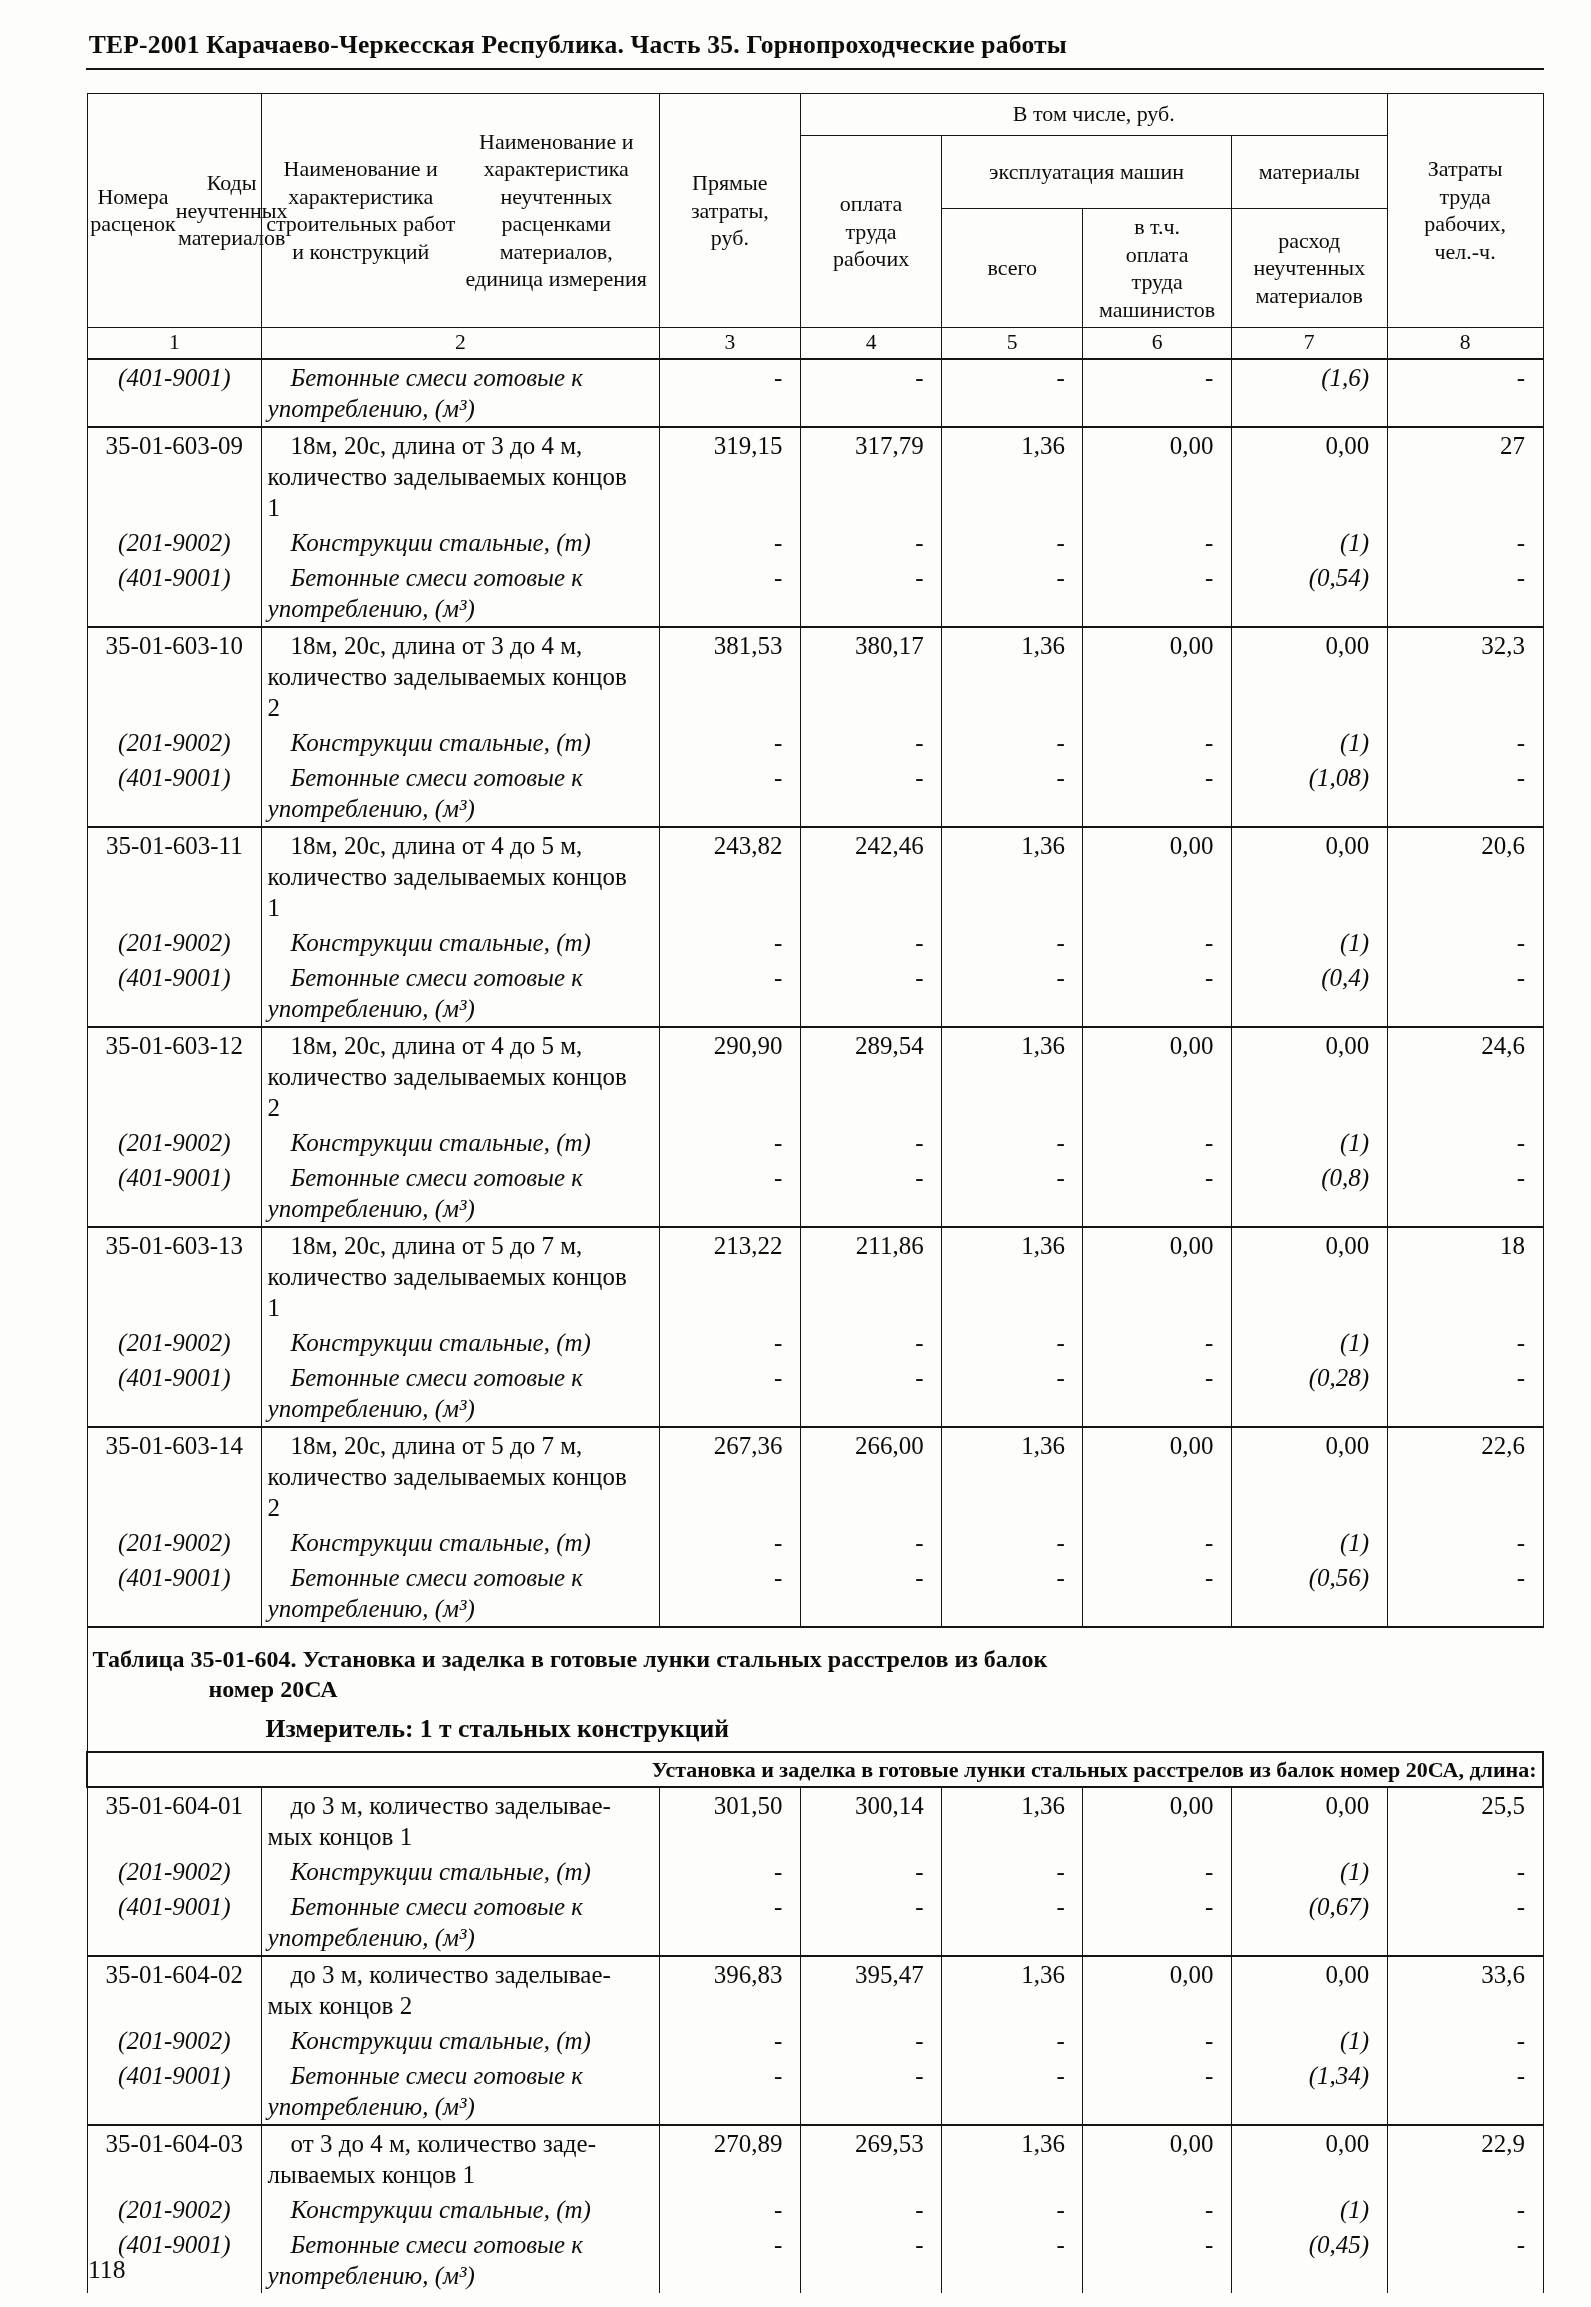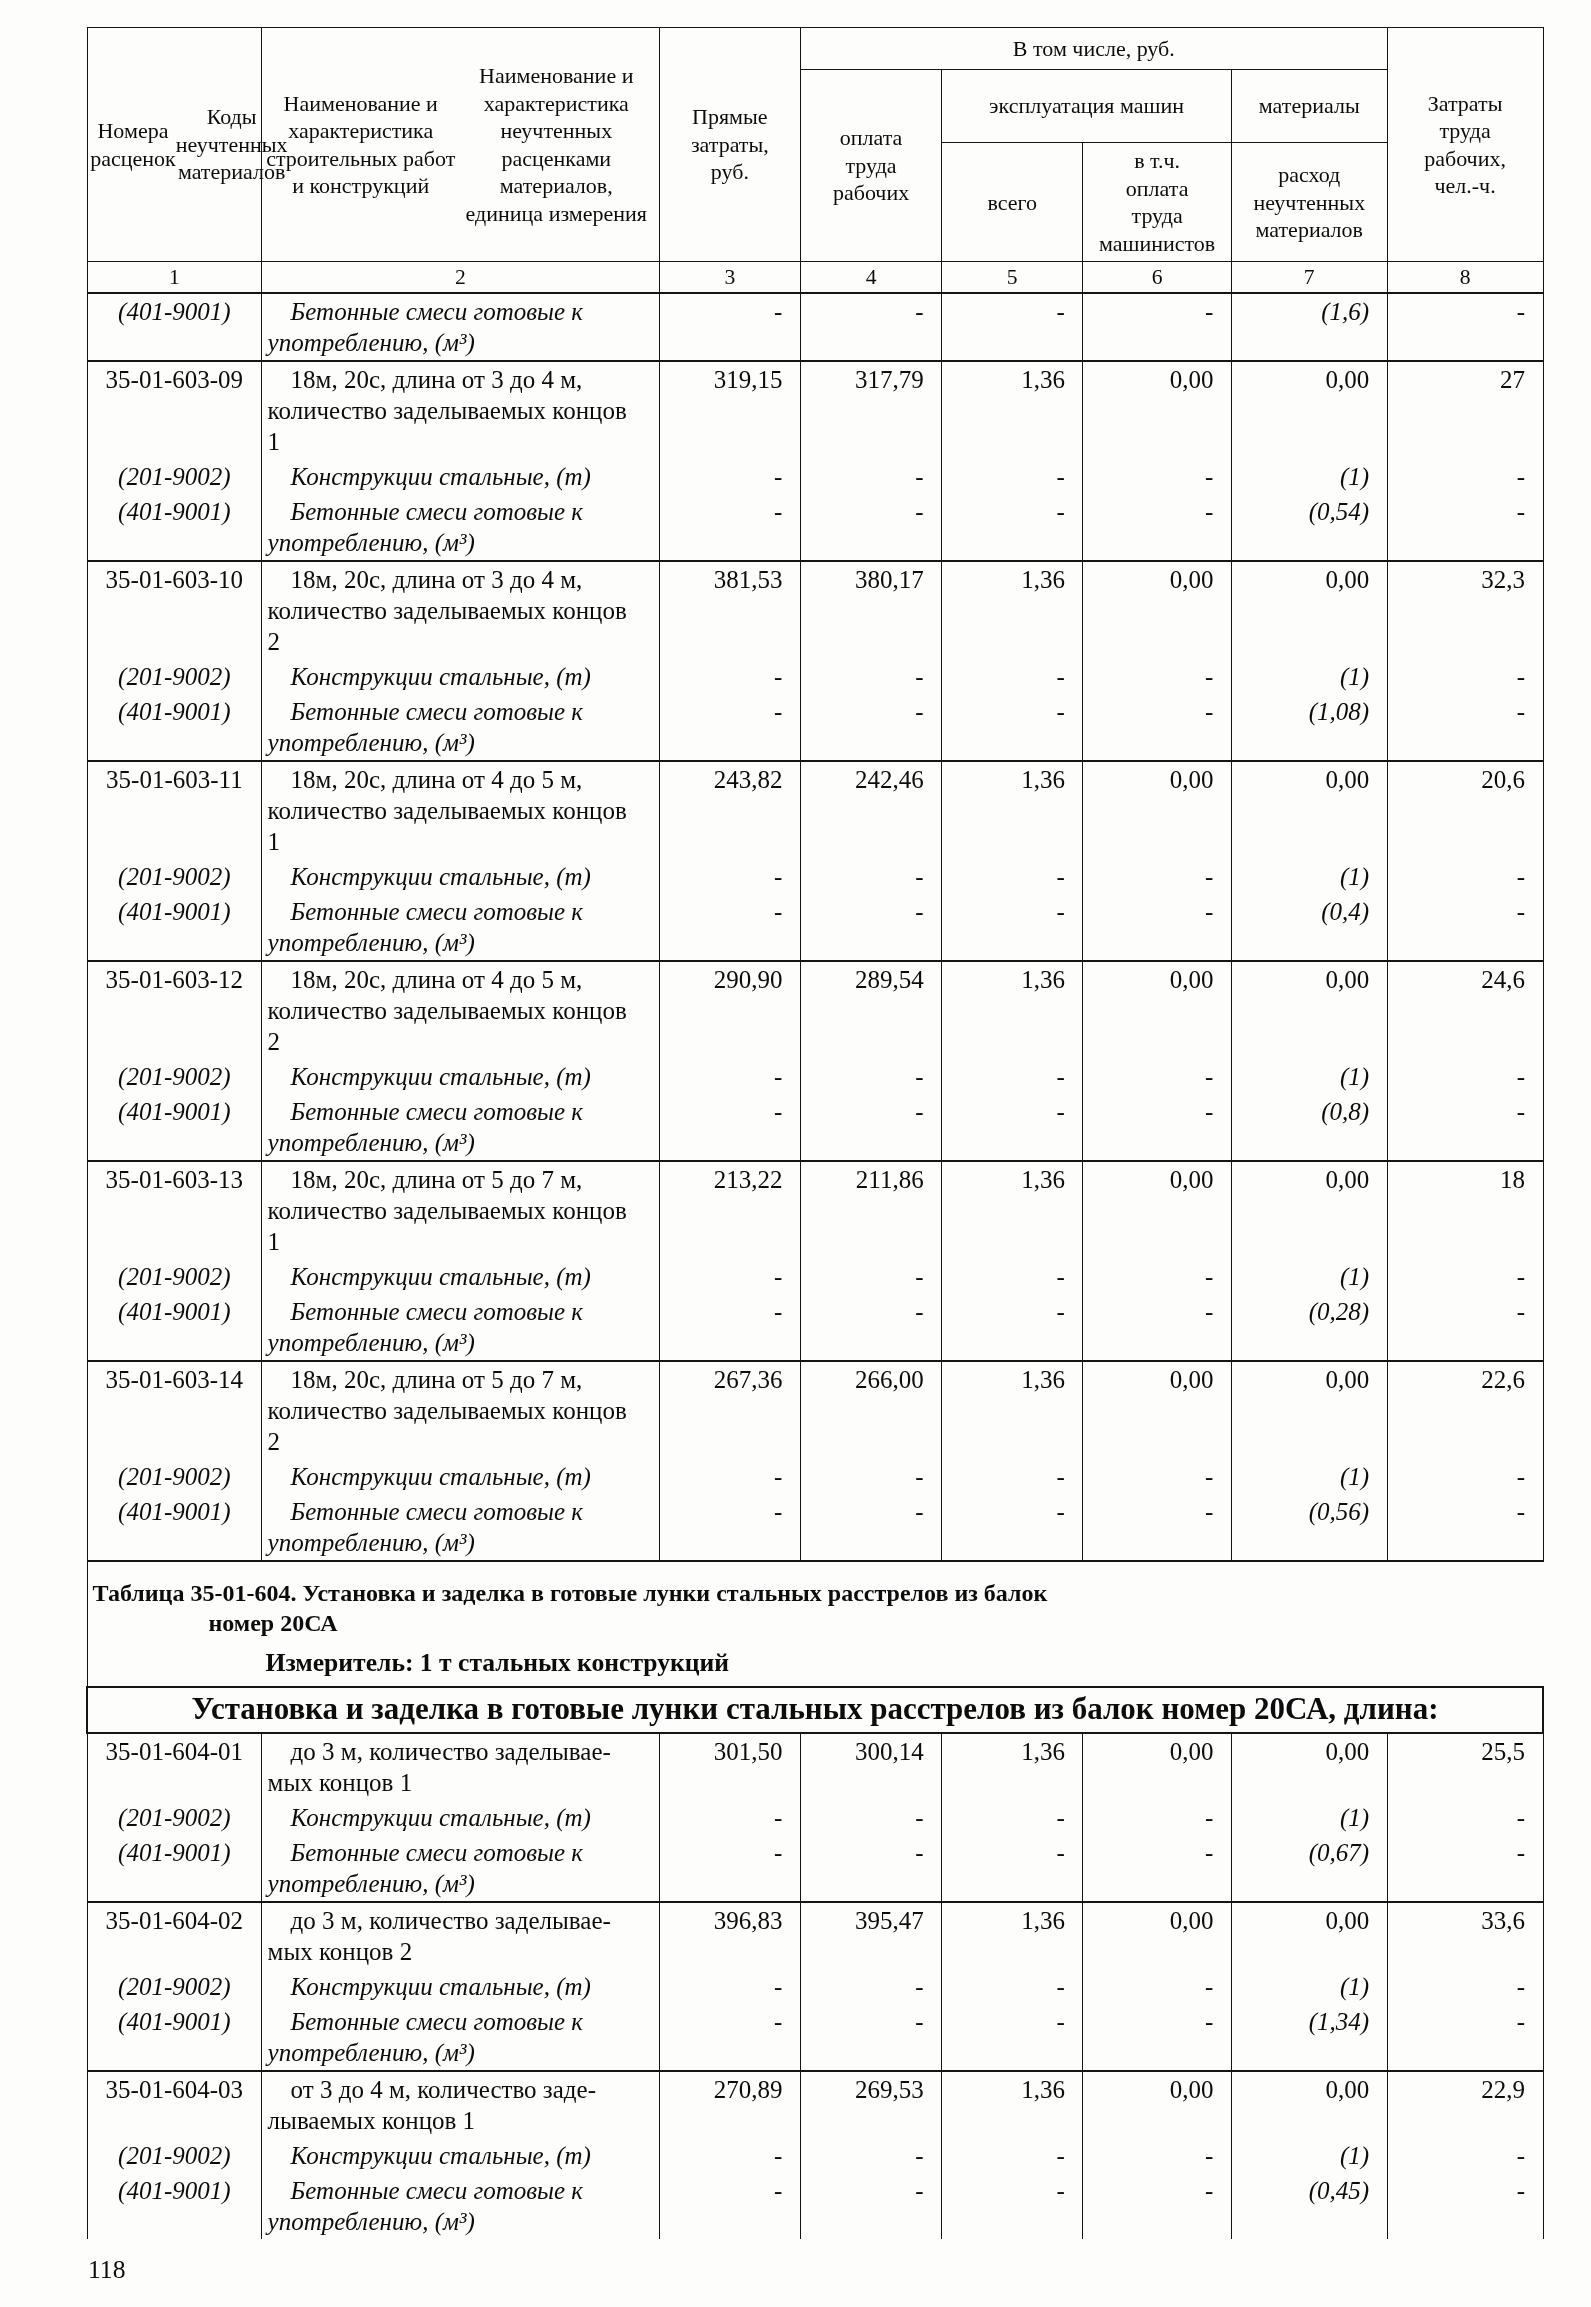--- a/index.html
+++ b/index.html
@@ -66,36 +66,37 @@
     white-space: pre-line;
     padding: 16px 0 4px 121px;
     text-indent: -116px;
   }
   .section-measure {
     font-size: 25.6px; font-weight: bold;
     padding: 5.4px 0 6.7px 178px;
   }
   tr.band-row td {
     border: 2px solid #151515;
-    font-weight: bold; font-size: 31px;
-    text-align: center;
+    font-weight: bold; font-size: 22px;
+    text-align: right;
     padding: 2.7px 5.4px;
     white-space: nowrap; overflow: hidden;
   }
 
   .page-number {
     position: absolute; left: 88px; bottom: 22px;
     font-size: 25.6px;
   }
 </style>
 </head>
 <body>
 
 <div class="page">
 
+  <div class="doc-header">ТЕР-2001 Карачаево-Черкесская Республика. Часть 35. Горнопроходческие работы</div>
 
   <table class="rates">
     <colgroup>
       <col style="width:12%">
       <col style="width:27.3%">
       <col style="width:9.7%">
       <col style="width:9.7%">
       <col style="width:9.7%">
       <col style="width:10.2%">
       <col style="width:10.7%">

